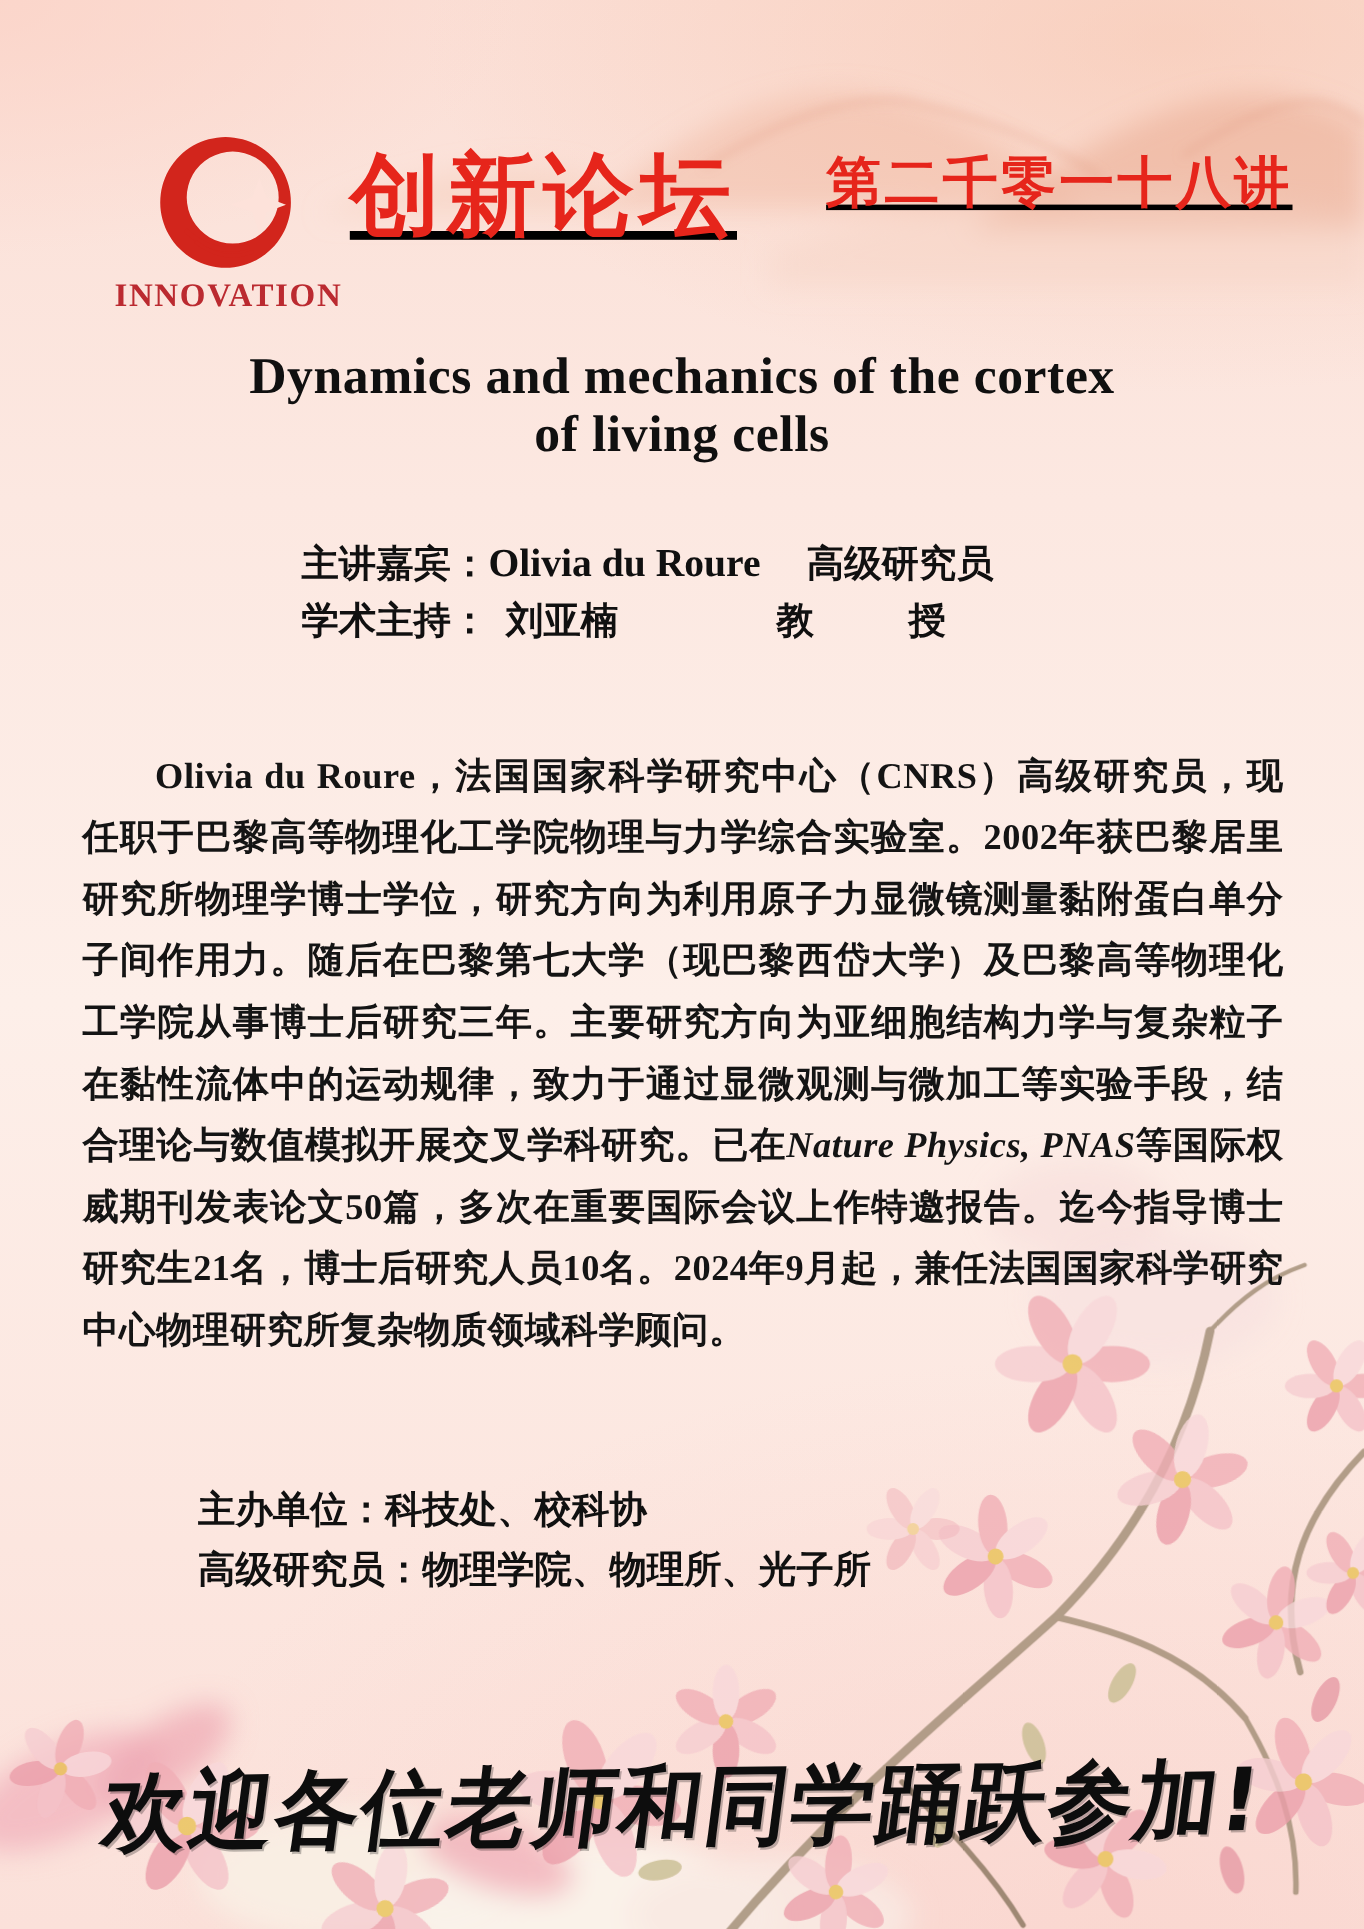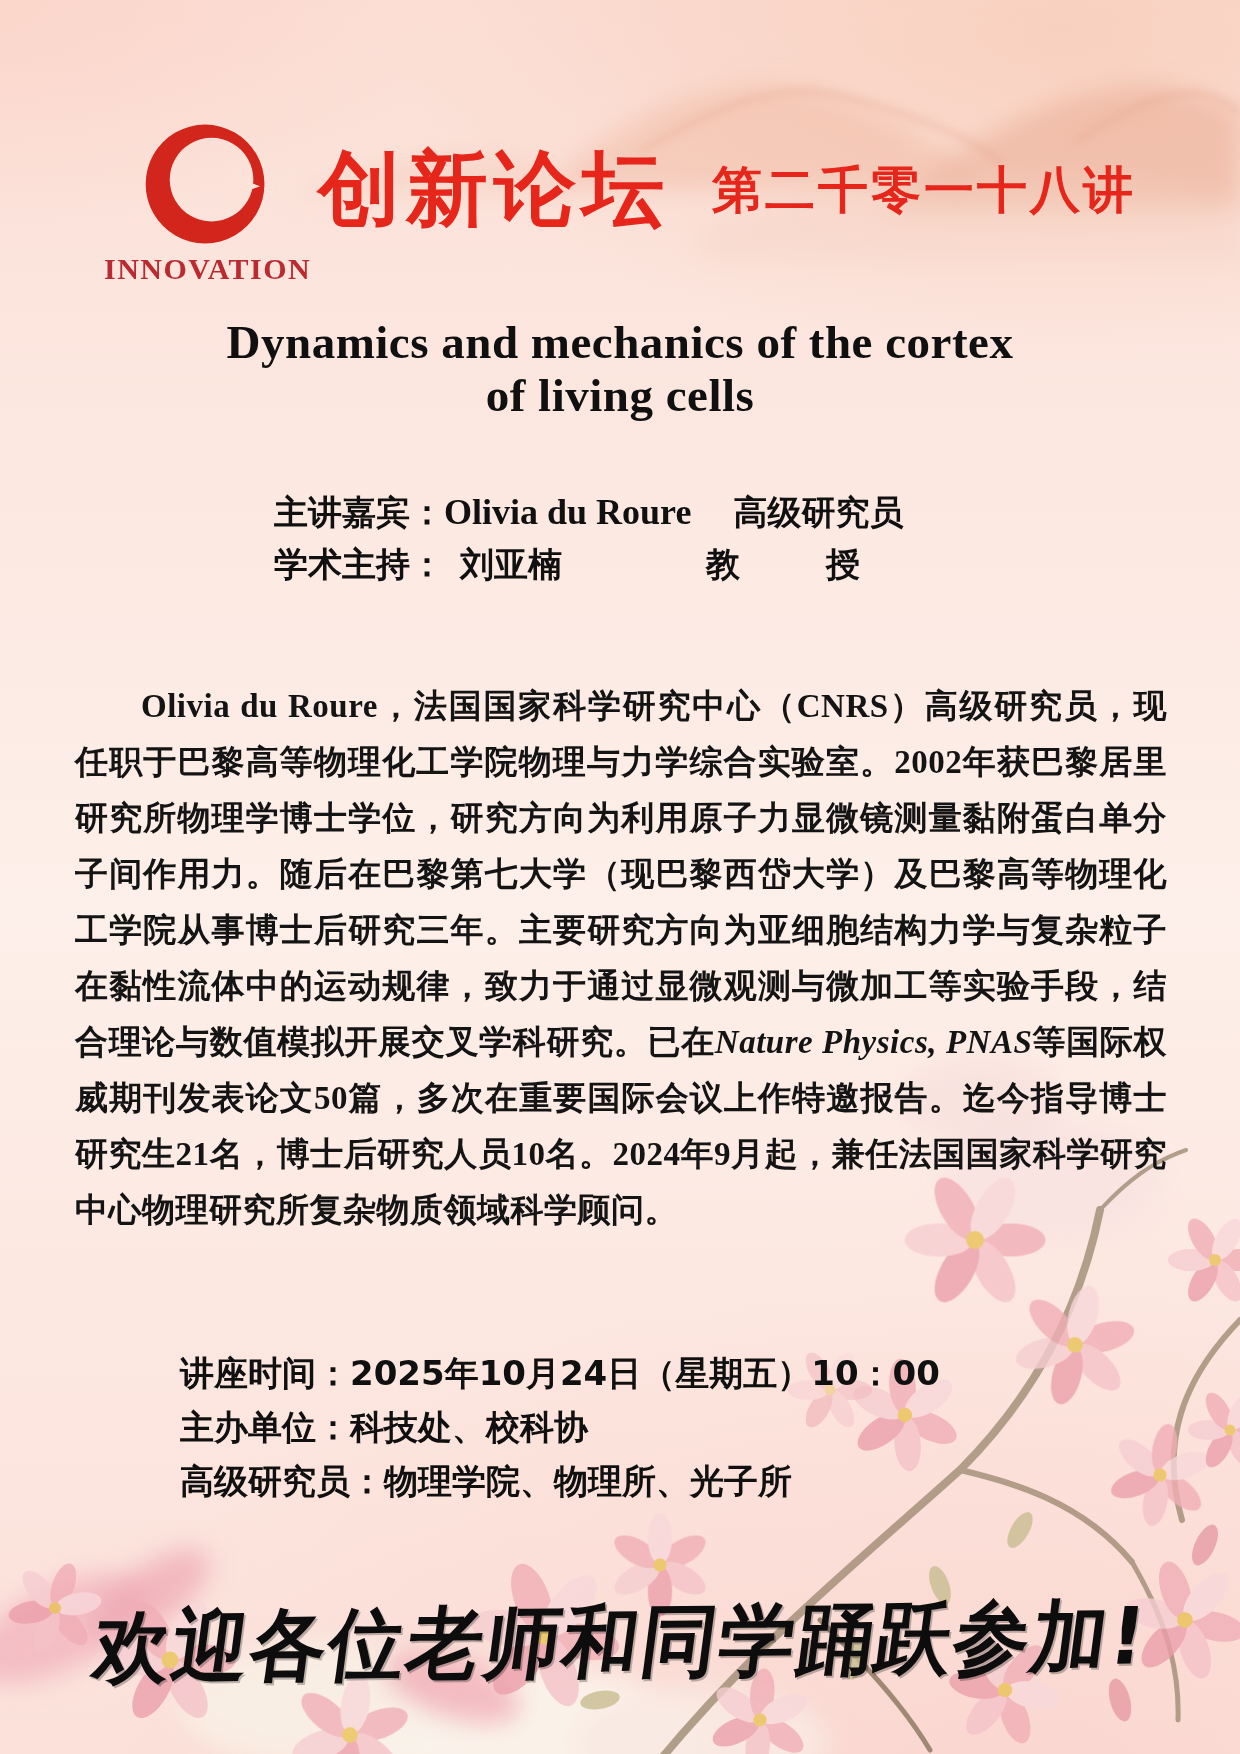--- a/index.html
+++ b/index.html
@@ -15,28 +15,28 @@
   .bg-art{position:absolute;left:0;top:0;z-index:0;}
   .layer{position:absolute;z-index:2;}
 
   
   .logo-block{left:104px;top:118px;width:202px;text-align:center;}
   .logo-svg{width:132px;height:132px;display:block;margin:0 auto;}
   .logo-word{
     font-family:"Liberation Serif","DejaVu Serif",serif;
     font-size:30px;letter-spacing:1.5px;color:#bb2a30;font-weight:600;margin-top:2px;
   }
-  .header-row{left:318px;top:144px;display:flex;align-items:flex-end;gap:42px;}
+  .header-row{left:318px;top:133px;display:flex;gap:42px;text-decoration:underline;}
   .forum-title{
     font-family:"DejaVu Sans","Liberation Sans",sans-serif;
     font-weight:900;font-size:82px;line-height:1.1;color:#e6251b;letter-spacing:6px;white-space:nowrap;
   }
   .lecture-no{
     font-family:"DejaVu Sans","Liberation Sans",sans-serif;
-    font-weight:700;font-size:50px;color:#e6251b;letter-spacing:3px;white-space:nowrap;padding-bottom:10px;
+    font-weight:700;font-size:50px;color:#e6251b;letter-spacing:3px;white-space:nowrap;padding-bottom:10px;margin-left:39px;
   }
 
   
   .title-block{left:0;top:316px;width:1240px;text-align:center;color:#101010;}
   .title-line{font-weight:700;font-size:47px;line-height:53px;letter-spacing:.5px;}
 
   
   .speaker-block{left:258px;top:486px;width:760px;font-size:34px;color:#101010;}
   .speaker-row{position:relative;height:52px;line-height:52px;white-space:nowrap;}
   .lbl{font-family:"DejaVu Sans","Liberation Sans",sans-serif;font-weight:700;margin-left:16px;}
@@ -188,23 +188,20 @@
       <span class="lbl host-char2">授</span>
     </div>
   </div>
 
   <div class="layer bio">
     <p><span>Olivia du Roure，法国国家科学研究中心（CNRS）高级研究员，现任职于巴黎高等物理化工学院物理与力学综合实验室。2002年获巴黎居里研究所物理学博士学位，研究方向为利用原子力显微镜测量黏附蛋白单分子间作用力。随后在巴黎第七大学（现巴黎西岱大学）及巴黎高等物理化工学院从事博士后研究三年。主要研究方向为亚细胞结构力学与复杂粒子在黏性流体中的运动规律，致力于通过显微观测与微加工等实验手段，结合理论与数值模拟开展交叉学科研究。已在</span><span class="journals">Nature Physics, PNAS</span><span>等国际权威期刊发表论文50篇，多次在重要国际会议上作特邀报告。迄今指导博士研究生21名，博士后研究人员10名。2024年9月起，兼任法国国家科学研究中心物理研究所复杂物质领域科学顾问。</span></p>
   </div>
 
   <div class="layer details">
     <div class="detail-row">
-      <span>讲座时间：</span><span>2025年10月24日（星期五）10：00</span>
-    </div>
-    <div class="detail-row">
       <span>主办单位：</span><span>科技处、校科协</span>
     </div>
     <div class="detail-row">
       <span>高级研究员：</span><span>物理学院、物理所、光子所</span>
     </div>
   </div>
 
   <div class="layer footer">
     <span class="footer-text">欢迎各位老师和同学踊跃参加!</span>
   </div>

